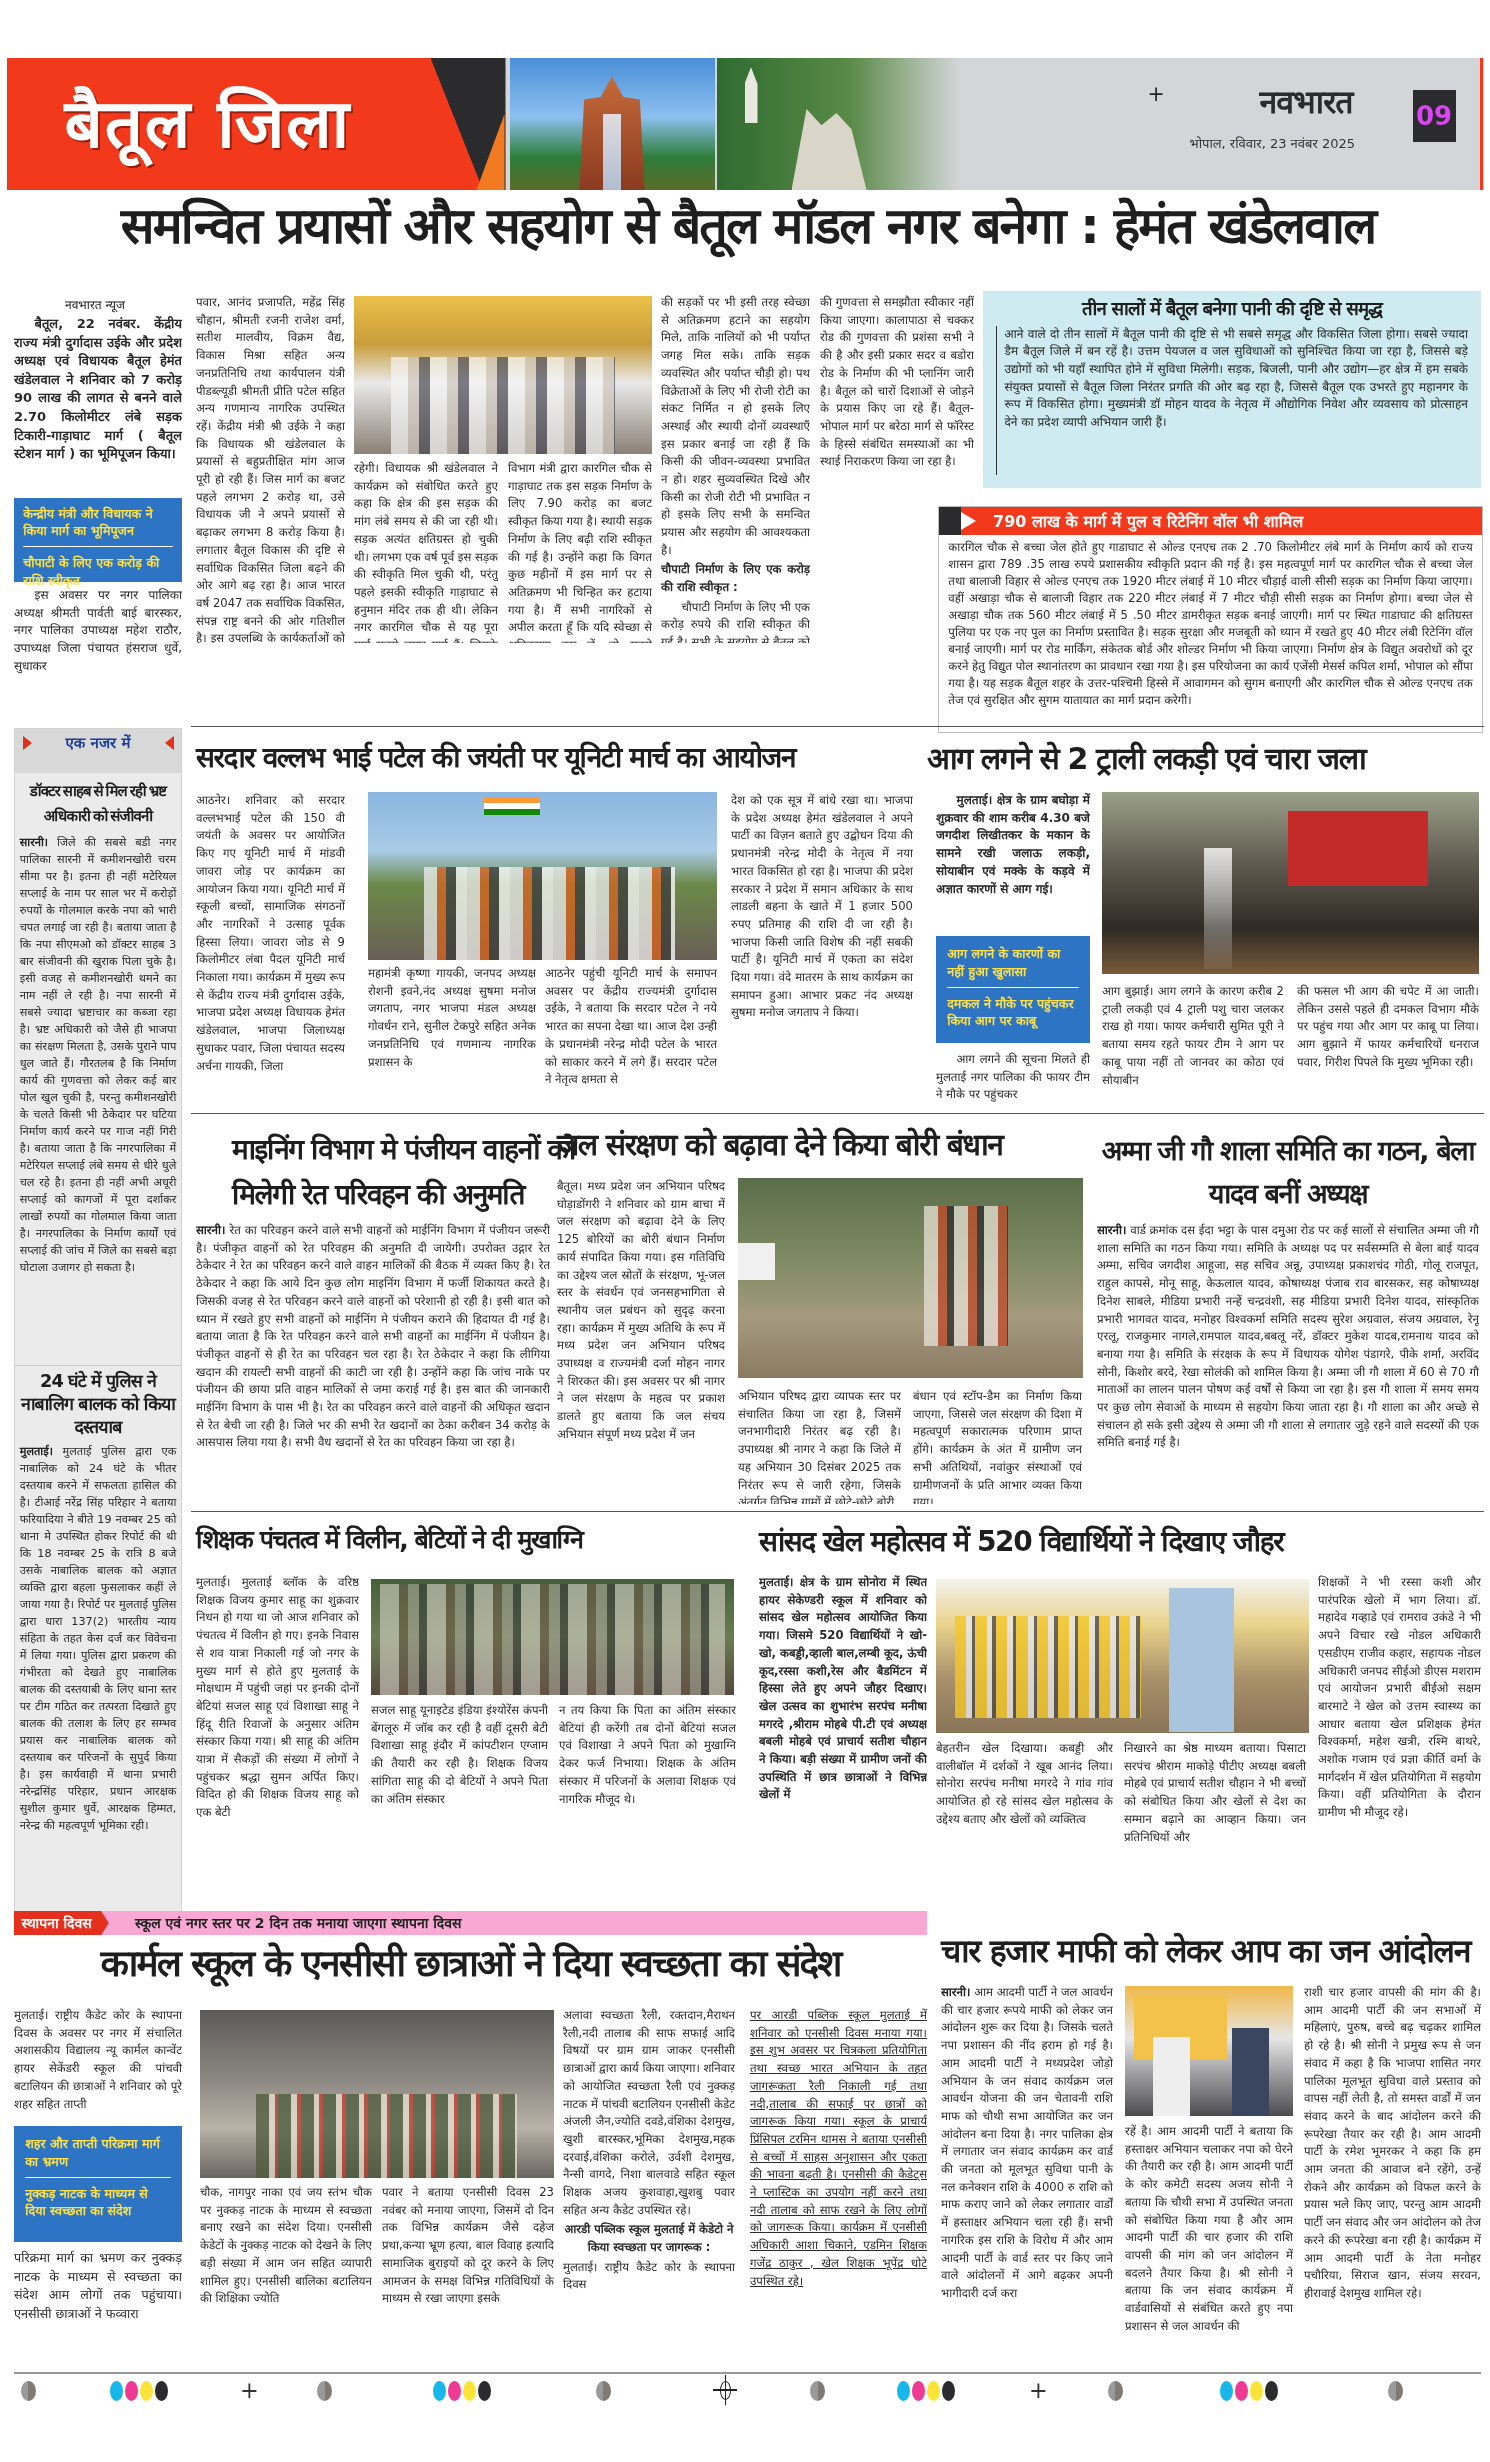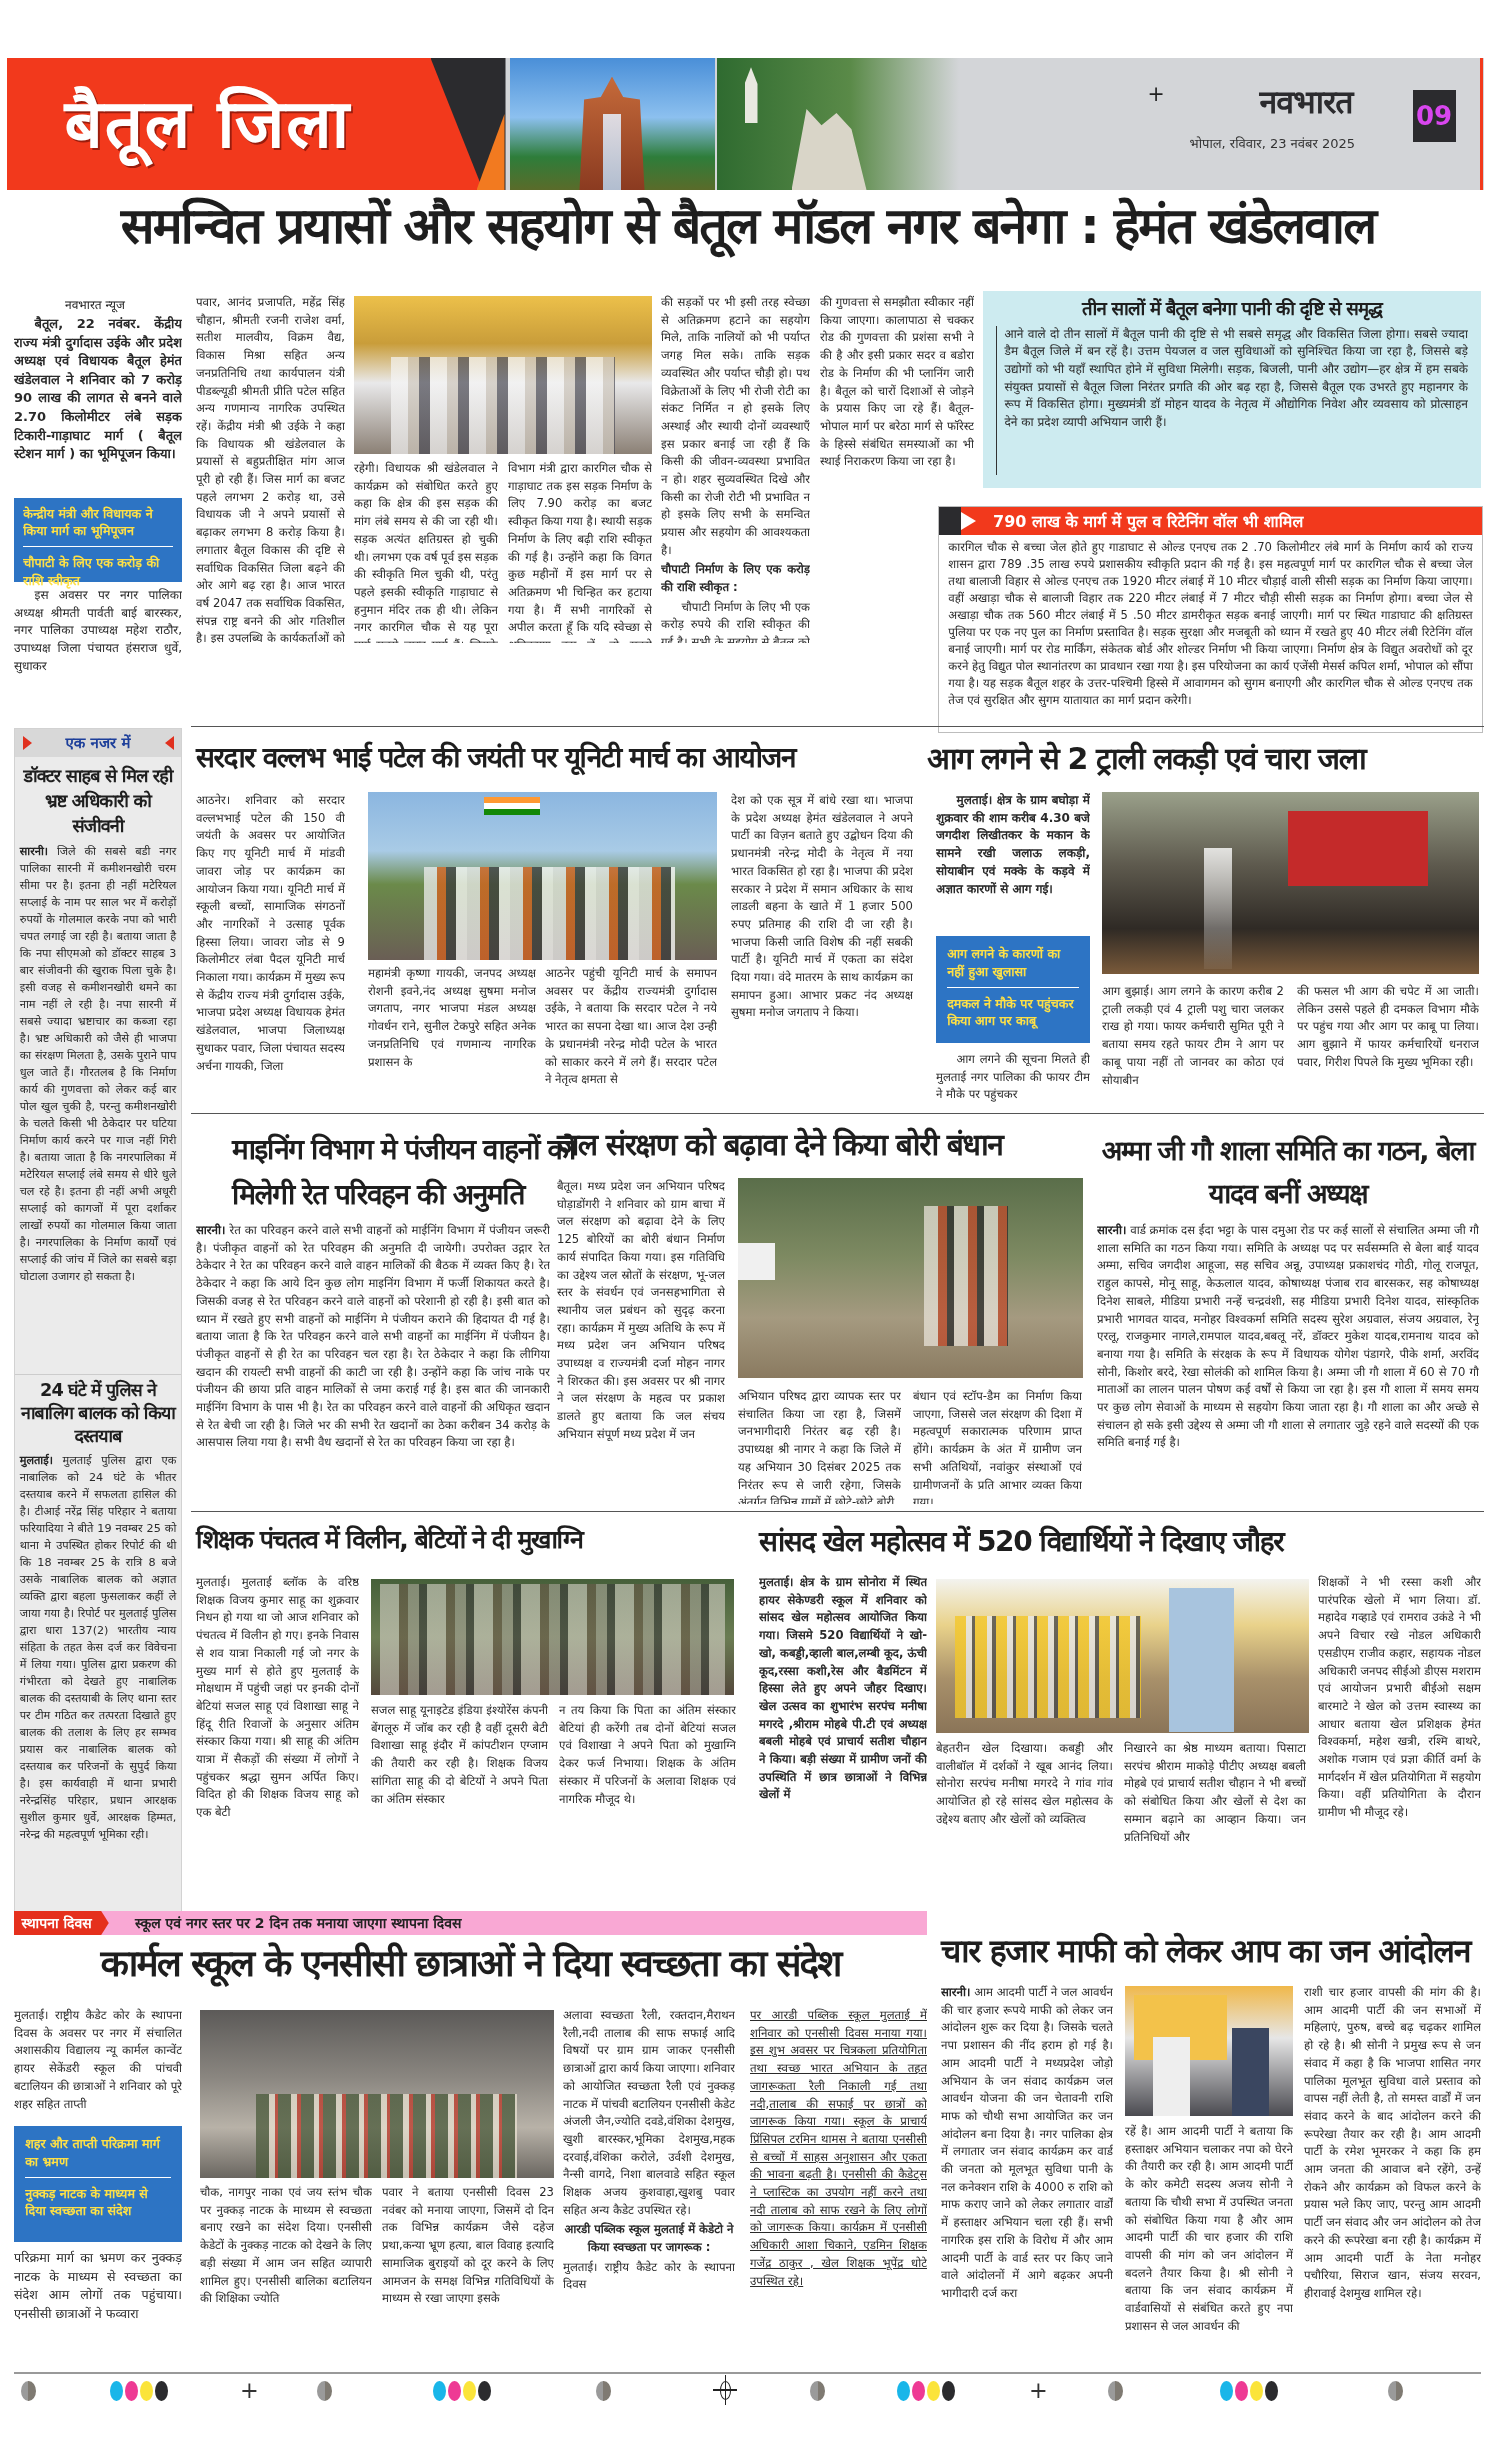--- a/index.html
+++ b/index.html
@@ -87,26 +87,26 @@
     <div style="position:absolute;left:0;top:0;width:22.4px;height:28px;background:#2b2b2e;"></div>
     <div style="position:absolute;left:22.4px;top:4.7px;width:0;height:0;border-top:9.3px solid transparent;border-bottom:9.3px solid transparent;border-left:15px solid #fff;"></div>
     <div style="position:absolute;left:54px;top:2.8px;font-family:'DejaVu Sans',sans-serif;font-weight:bold;font-size:16px;color:#fff;">790 लाख के मार्ग में पुल व रिटेनिंग वॉल भी शामिल</div>
   </div>
   <div class="col-text" style="padding:3.7px 9.3px;font-size:11.6px;line-height:17px;height:194px;">कारगिल चौक से बच्चा जेल होते हुए गाडाघाट से ओल्ड एनएच तक 2 .70 किलोमीटर लंबे मार्ग के निर्माण कार्य को राज्य शासन द्वारा 789 .35 लाख रुपये प्रशासकीय स्वीकृति प्रदान की गई है। इस महत्वपूर्ण मार्ग पर कारगिल चौक से बच्चा जेल तथा बालाजी विहार से ओल्ड एनएच तक 1920 मीटर लंबाई में 10 मीटर चौड़ाई वाली सीसी सड़क का निर्माण किया जाएगा। वहीं अखाड़ा चौक से बालाजी विहार तक 220 मीटर लंबाई में 7 मीटर चौड़ी सीसी सड़क का निर्माण होगा। बच्चा जेल से अखाड़ा चौक तक 560 मीटर लंबाई में 5 .50 मीटर डामरीकृत सड़क बनाई जाएगी। मार्ग पर स्थित गाडाघाट की क्षतिग्रस्त पुलिया पर एक नए पुल का निर्माण प्रस्तावित है। सड़क सुरक्षा और मजबूती को ध्यान में रखते हुए 40 मीटर लंबी रिटेनिंग वॉल बनाई जाएगी। मार्ग पर रोड मार्किंग, संकेतक बोर्ड और शोल्डर निर्माण भी किया जाएगा। निर्माण क्षेत्र के विद्युत अवरोधों को दूर करने हेतु विद्युत पोल स्थानांतरण का प्रावधान रखा गया है। इस परियोजना का कार्य एजेंसी मेसर्स कपिल शर्मा, भोपाल को सौंपा गया है। यह सड़क बैतूल शहर के उत्तर-पश्चिमी हिस्से में आवागमन को सुगम बनाएगी और कारगिल चौक से ओल्ड एनएच तक तेज एवं सुरक्षित और सुगम यातायात का मार्ग प्रदान करेगी।</div>
 </div>
 
 <div class="abs rule" style="left:191px;top:726px;width:1293px;height:0.9px;"></div>
 
 <div class="abs sidebar-box" style="left:14px;top:728px;width:168px;height:1197px;">
-  <div style="height:28px;background:#d8d8d8;position:relative;text-align:center;">
+  <div style="height:44px;background:#d8d8d8;position:relative;text-align:center;">
     <span style="position:absolute;left:7.5px;top:6.5px;border-top:7.5px solid transparent;border-bottom:7.5px solid transparent;border-left:9.3px solid #e0301e;"></span>
     <span style="font-family:'DejaVu Sans',sans-serif;font-weight:bold;font-size:15px;color:#1d3f9a;line-height:28px;">एक नजर में</span>
     <span style="position:absolute;right:7.5px;top:6.5px;border-top:7.5px solid transparent;border-bottom:7.5px solid transparent;border-right:9.3px solid #e0301e;"></span>
   </div>
-  <div class="hl" style="font-size:18px;text-align:center;padding:5.6px 3.7px;line-height:25px;">डॉक्टर साहब से मिल रही भ्रष्ट अधिकारी को संजीवनी</div>
+  <div class="hl" style="font-size:15px;text-align:center;padding:5.6px 3.7px;line-height:25px;font-family:Liberation Serif, serif;">डॉक्टर साहब से मिल रही भ्रष्ट अधिकारी को संजीवनी</div>
   <div class="col-text" style="padding:0 4.7px;font-size:11.2px;line-height:17px;height:531px;">
     <span class="dateline" style="color:#222;">सारनी।</span>
     <span>जिले की सबसे बडी नगर पालिका सारनी में कमीशनखोरी चरम सीमा पर है। इतना ही नहीं मटेरियल सप्लाई के नाम पर साल भर में करोड़ों रुपयों के गोलमाल करके नपा को भारी चपत लगाई जा रही है। बताया जाता है कि नपा सीएमओ को डॉक्टर साहब 3 बार संजीवनी की खुराक पिला चुके है। इसी वजह से कमीशनखोरी थमने का नाम नहीं ले रही है। नपा सारनी में सबसे ज्यादा भ्रष्टाचार का कब्जा रहा है। भ्रष्ट अधिकारी को जैसे ही भाजपा का संरक्षण मिलता है, उसके पुराने पाप धुल जाते हैं। गौरतलब है कि निर्माण कार्य की गुणवत्ता को लेकर कई बार पोल खुल चुकी है, परन्तु कमीशनखोरी के चलते किसी भी ठेकेदार पर घटिया निर्माण कार्य करने पर गाज नहीं गिरी है। बताया जाता है कि नगरपालिका में मटेरियल सप्लाई लंबे समय से धीरे धुले चल रहे है। इतना ही नहीं अभी अधूरी सप्लाई को कागजों में पूरा दर्शाकर लाखों रुपयों का गोलमाल किया जाता है। नगरपालिका के निर्माण कार्यों एवं सप्लाई की जांच में जिले का सबसे बड़ा घोटाला उजागर हो सकता है।</span>
   </div>
   <div class="hl" style="font-size:17.7px;text-align:center;padding:3.7px 3.7px;line-height:23px;border-top:0.9px solid #ccc;">24 घंटे में पुलिस ने नाबालिग बालक को किया दस्तयाब</div>
   <div class="col-text" style="padding:0 4.7px;font-size:11.2px;line-height:17px;height:447px;">
     <span class="dateline" style="color:#222;">मुलताई।</span>
     <span>मुलताई पुलिस द्वारा एक नाबालिक को 24 घंटे के भीतर दस्तयाब करने में सफलता हासिल की है। टीआई नरेंद्र सिंह परिहार ने बताया फरियादिया ने बीते 19 नवम्बर 25 को थाना मे उपस्थित होकर रिपोर्ट की थी कि 18 नवम्बर 25 के रात्रि 8 बजे उसके नाबालिक बालक को अज्ञात व्यक्ति द्वारा बहला फुसलाकर कहीं ले जाया गया है। रिपोर्ट पर मुलताई पुलिस द्वारा धारा 137(2) भारतीय न्याय संहिता के तहत केस दर्ज कर विवेचना में लिया गया। पुलिस द्वारा प्रकरण की गंभीरता को देखते हुए नाबालिक बालक की दस्तयाबी के लिए थाना स्तर पर टीम गठित कर तत्परता दिखाते हुए बालक की तलाश के लिए हर सम्भव प्रयास कर नाबालिक बालक को दस्तयाब कर परिजनों के सुपुर्द किया है। इस कार्यवाही में थाना प्रभारी नरेन्द्रसिंह परिहार, प्रधान आरक्षक सुशील कुमार धुर्वे, आरक्षक हिम्मत, नरेन्द्र की महत्वपूर्ण भूमिका रही।</span>
   </div>
 </div>

